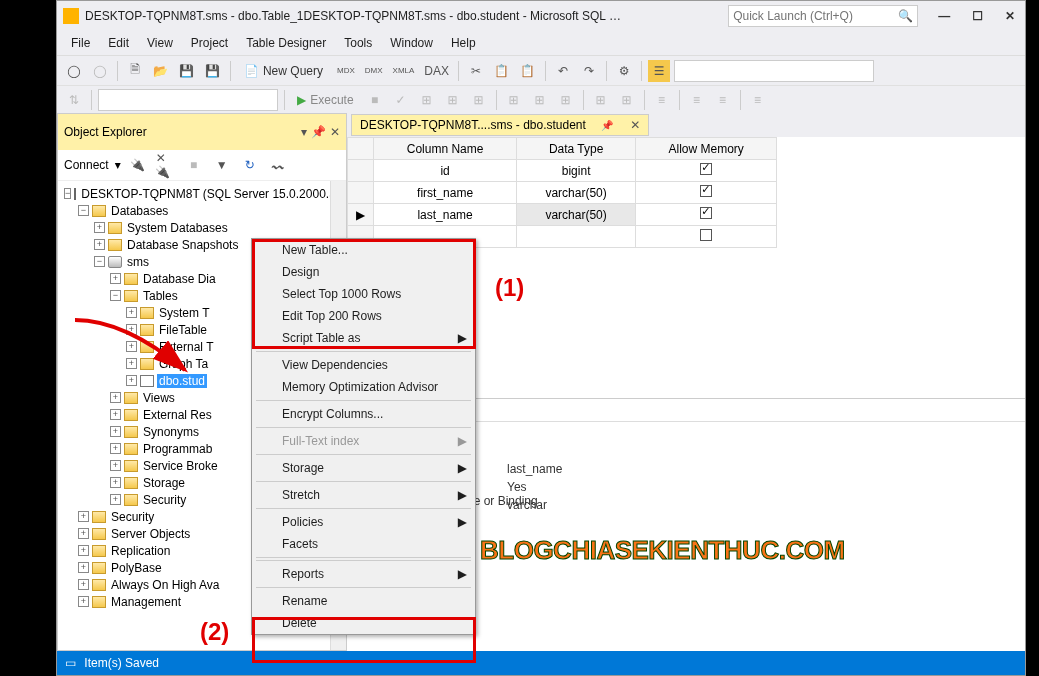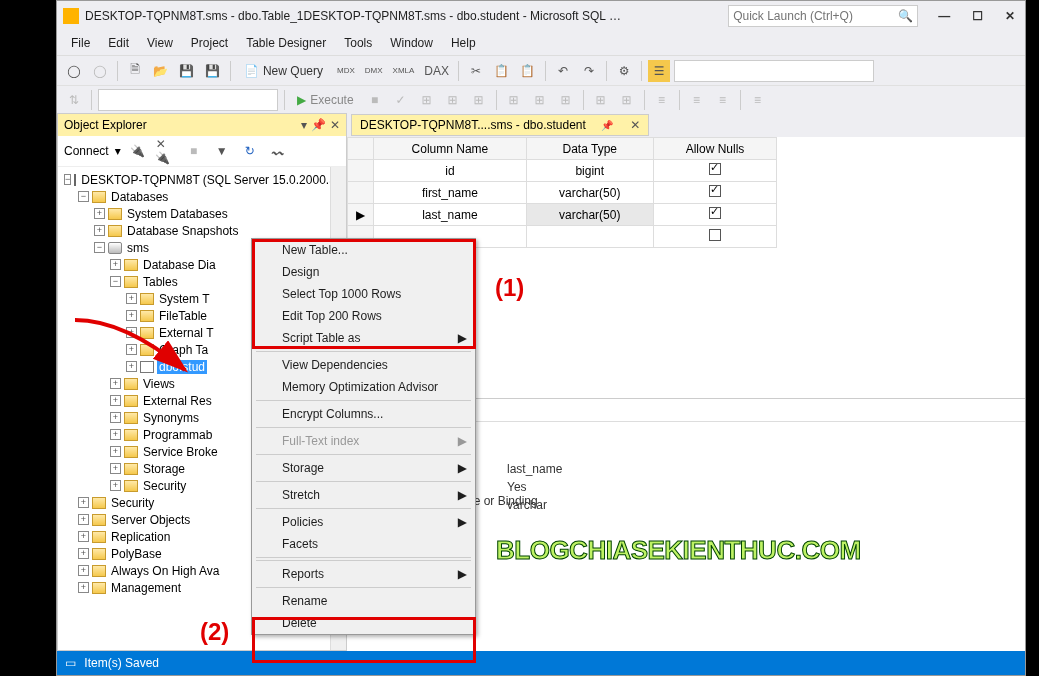--- a/index.html
+++ b/index.html
@@ -17,21 +17,21 @@
 .menubar span { padding: 3px 8px; color: #1e1e1e; }
 .toolbar { height: 30px; display: flex; align-items: center; padding: 0 6px; gap: 4px; background: #eeeef2; border-top: 1px solid #ddd; }
 .tbtn { width: 22px; height: 22px; display: inline-flex; align-items: center; justify-content: center; color: #555; border: 1px solid transparent; }
 .tbtn.disabled { color: #bbb; }
 .newquery { padding: 0 6px; height: 22px; display: inline-flex; align-items: center; gap: 4px; border: 1px solid transparent; color: #333; }
 .sep { width: 1px; height: 20px; background: #ccc; margin: 0 2px; }
 .toolbar2 { height: 28px; display: flex; align-items: center; padding: 0 6px; gap: 4px; background: #eeeef2; border-top: 1px solid #e0e0e0; }
 .exec { padding: 0 6px; color: #888; display: inline-flex; align-items: center; gap: 4px; }
 .body { flex: 1; display: flex; overflow: hidden; }
 .oe { width: 290px; background: #fff; border: 1px solid #ccc; display: flex; flex-direction: column; }
-.oe-title { background: #fff1a8; padding: 4px 6px; display: flex; align-items: center; justify-content: space-between; font-size: 12px; }
+.oe-title { background: #fff1a8; padding: 11px 6px; display: flex; align-items: center; justify-content: space-between; font-size: 12px; }
 .oe-title-icons { display: flex; gap: 4px; color: #555; }
 .oe-toolbar { padding: 4px 6px; display: flex; align-items: center; gap: 6px; border-bottom: 1px solid #eee; }
 .oe-tree { flex: 1; overflow: auto; padding: 4px 0; }
 .node { white-space: nowrap; padding: 1px 0 1px 6px; display: flex; align-items: center; gap: 3px; height: 17px; }
 .node .expand { width: 11px; height: 11px; border: 1px solid #888; display: inline-flex; align-items: center; justify-content: center; font-size: 9px; line-height: 9px; color: #555; }
 .node .nicon { width: 14px; height: 12px; display: inline-block; }
 .foldericon { background: linear-gradient(#ffe9a8, #f5c84c); border: 1px solid #c89b2d; }
 .dbicon { background: linear-gradient(#fff, #bbb); border: 1px solid #888; border-radius: 2px; }
 .tableicon { background: #fff; border: 1px solid #777; }
 .serveri { background: linear-gradient(#eee, #aaa); border: 1px solid #666; }
@@ -55,21 +55,21 @@
 .propgrid .tabbar { padding: 4px 6px; border-bottom: 1px solid #ddd; font-size: 11px; color: #888; }
 .propgrid .plist { padding-left: 160px; }
 .propgrid .prow { height: 18px; color: #333; }
 .contextmenu { position: absolute; left: 251px; top: 238px; width: 225px; background: #f0f0f0; border: 1px solid #999; box-shadow: 2px 2px 4px rgba(0,0,0,0.3); z-index: 100; }
 .contextmenu .mitem { padding: 4px 24px 4px 30px; position: relative; color: #1e1e1e; }
 .contextmenu .mitem.disabled { color: #999; }
 .contextmenu .mitem .arrow { position: absolute; right: 8px; top: 4px; }
 .contextmenu .msep { height: 1px; background: #ccc; margin: 2px 4px; }
 .redbox { position: absolute; border: 3px solid #e00000; pointer-events: none; z-index: 200; }
 .anno { position: absolute; color: #e00000; font-weight: bold; font-size: 24px; z-index: 200; font-family: Arial; }
-.watermark { position: absolute; left: 496px; top: 535px; font-size: 26px; font-weight: 900; color: #bef264; -webkit-text-stroke: 1px #004400; z-index: 300; font-family: Arial Black, Arial; letter-spacing: -0.5px; }
+.watermark { position: absolute; left: 480px; top: 535px; font-size: 26px; font-weight: 900; color: #f97316; -webkit-text-stroke: 1px #004400; z-index: 300; font-family: Arial Black, Arial; letter-spacing: -0.5px; }
 .arrow-svg { position: absolute; left: 65px; top: 310px; z-index: 150; pointer-events: none; }
 .statusbar { height: 24px; background: #0078d7; color: #fff; display: flex; align-items: center; padding: 0 8px; gap: 8px; }
 .oe-scroll { width: 16px; background: #f0f0f0; border-left: 1px solid #ddd; }
 .dropdown-empty { width: 180px; height: 22px; border: 1px solid #ccc; background: #fff; }
 .dropdown-empty2 { width: 200px; height: 22px; border: 1px solid #ccc; background: #fff; }
 </style>
 </head>
 <body>
 
 <div class="app">
@@ -322,21 +322,21 @@
           <span class="close">✕</span>
         </div>
       </div>
       <div style="padding:0;overflow:auto;flex:1;position:relative">
         <table class="grid">
           <tbody>
               <tr>
             <th class="rowhead"></th>
             <th>Column Name</th>
             <th>Data Type</th>
-            <th>Allow Nulls</th>
+            <th>Allow Memory</th>
           </tr>
           <tr>
             <td class="rowhead"></td>
             <td>id</td>
             <td>bigint</td>
             <td class="center"><span class="chk checked"></span></td>
           </tr>
           <tr>
             <td class="rowhead"></td>
             <td>first_name</td>

